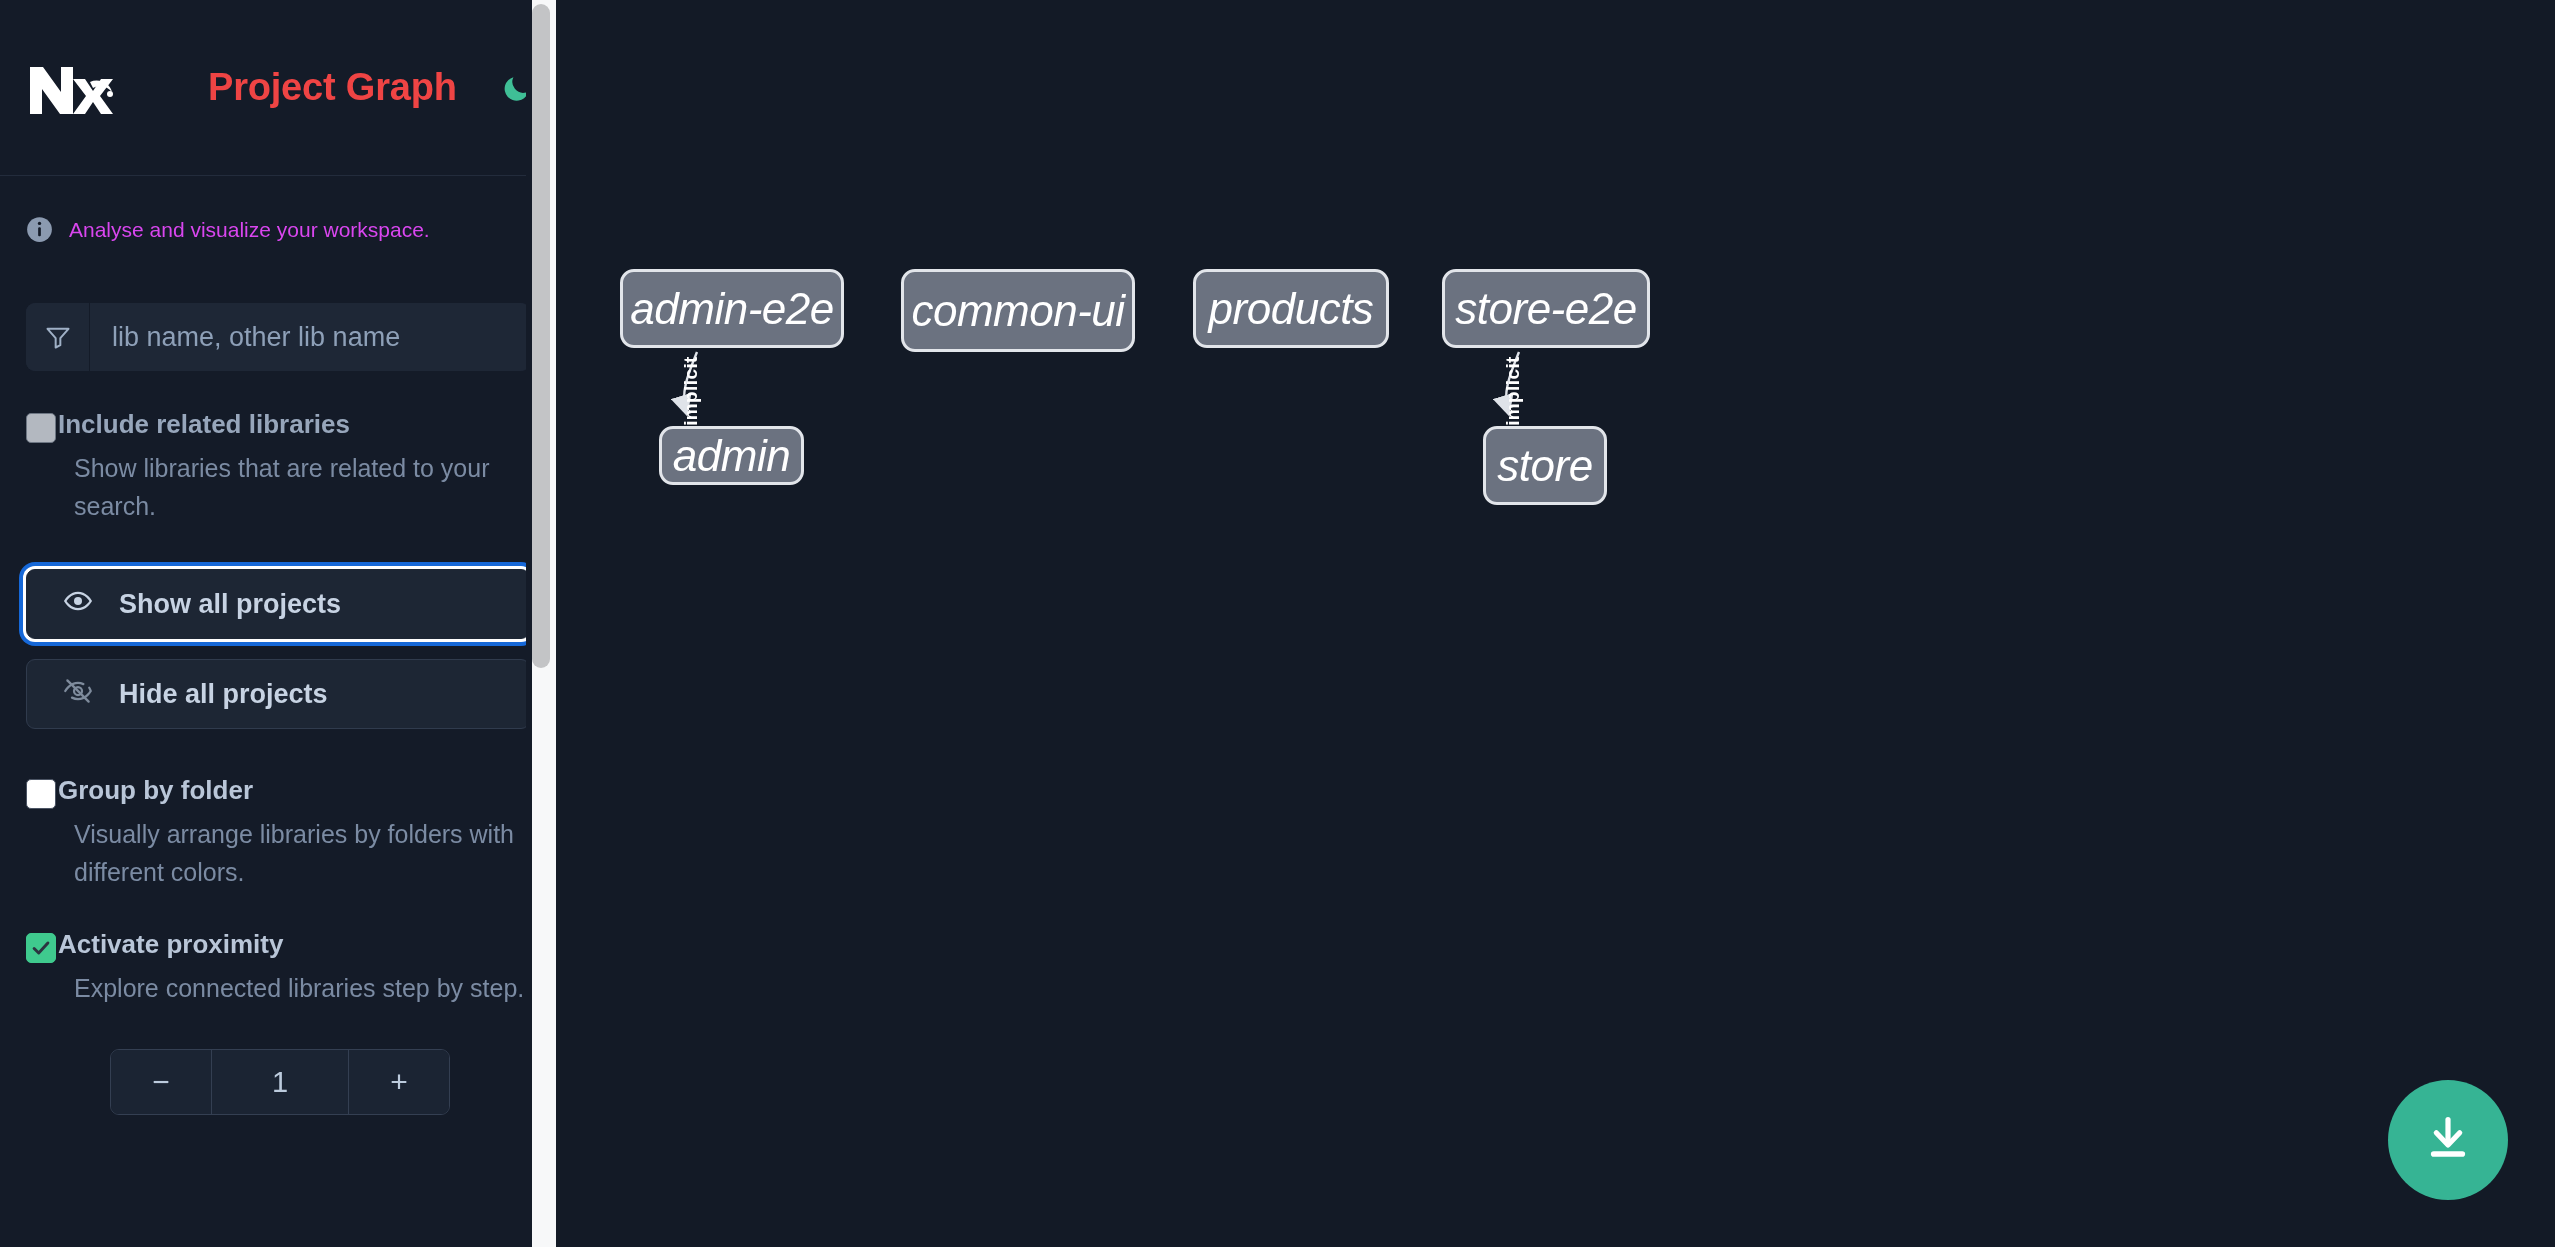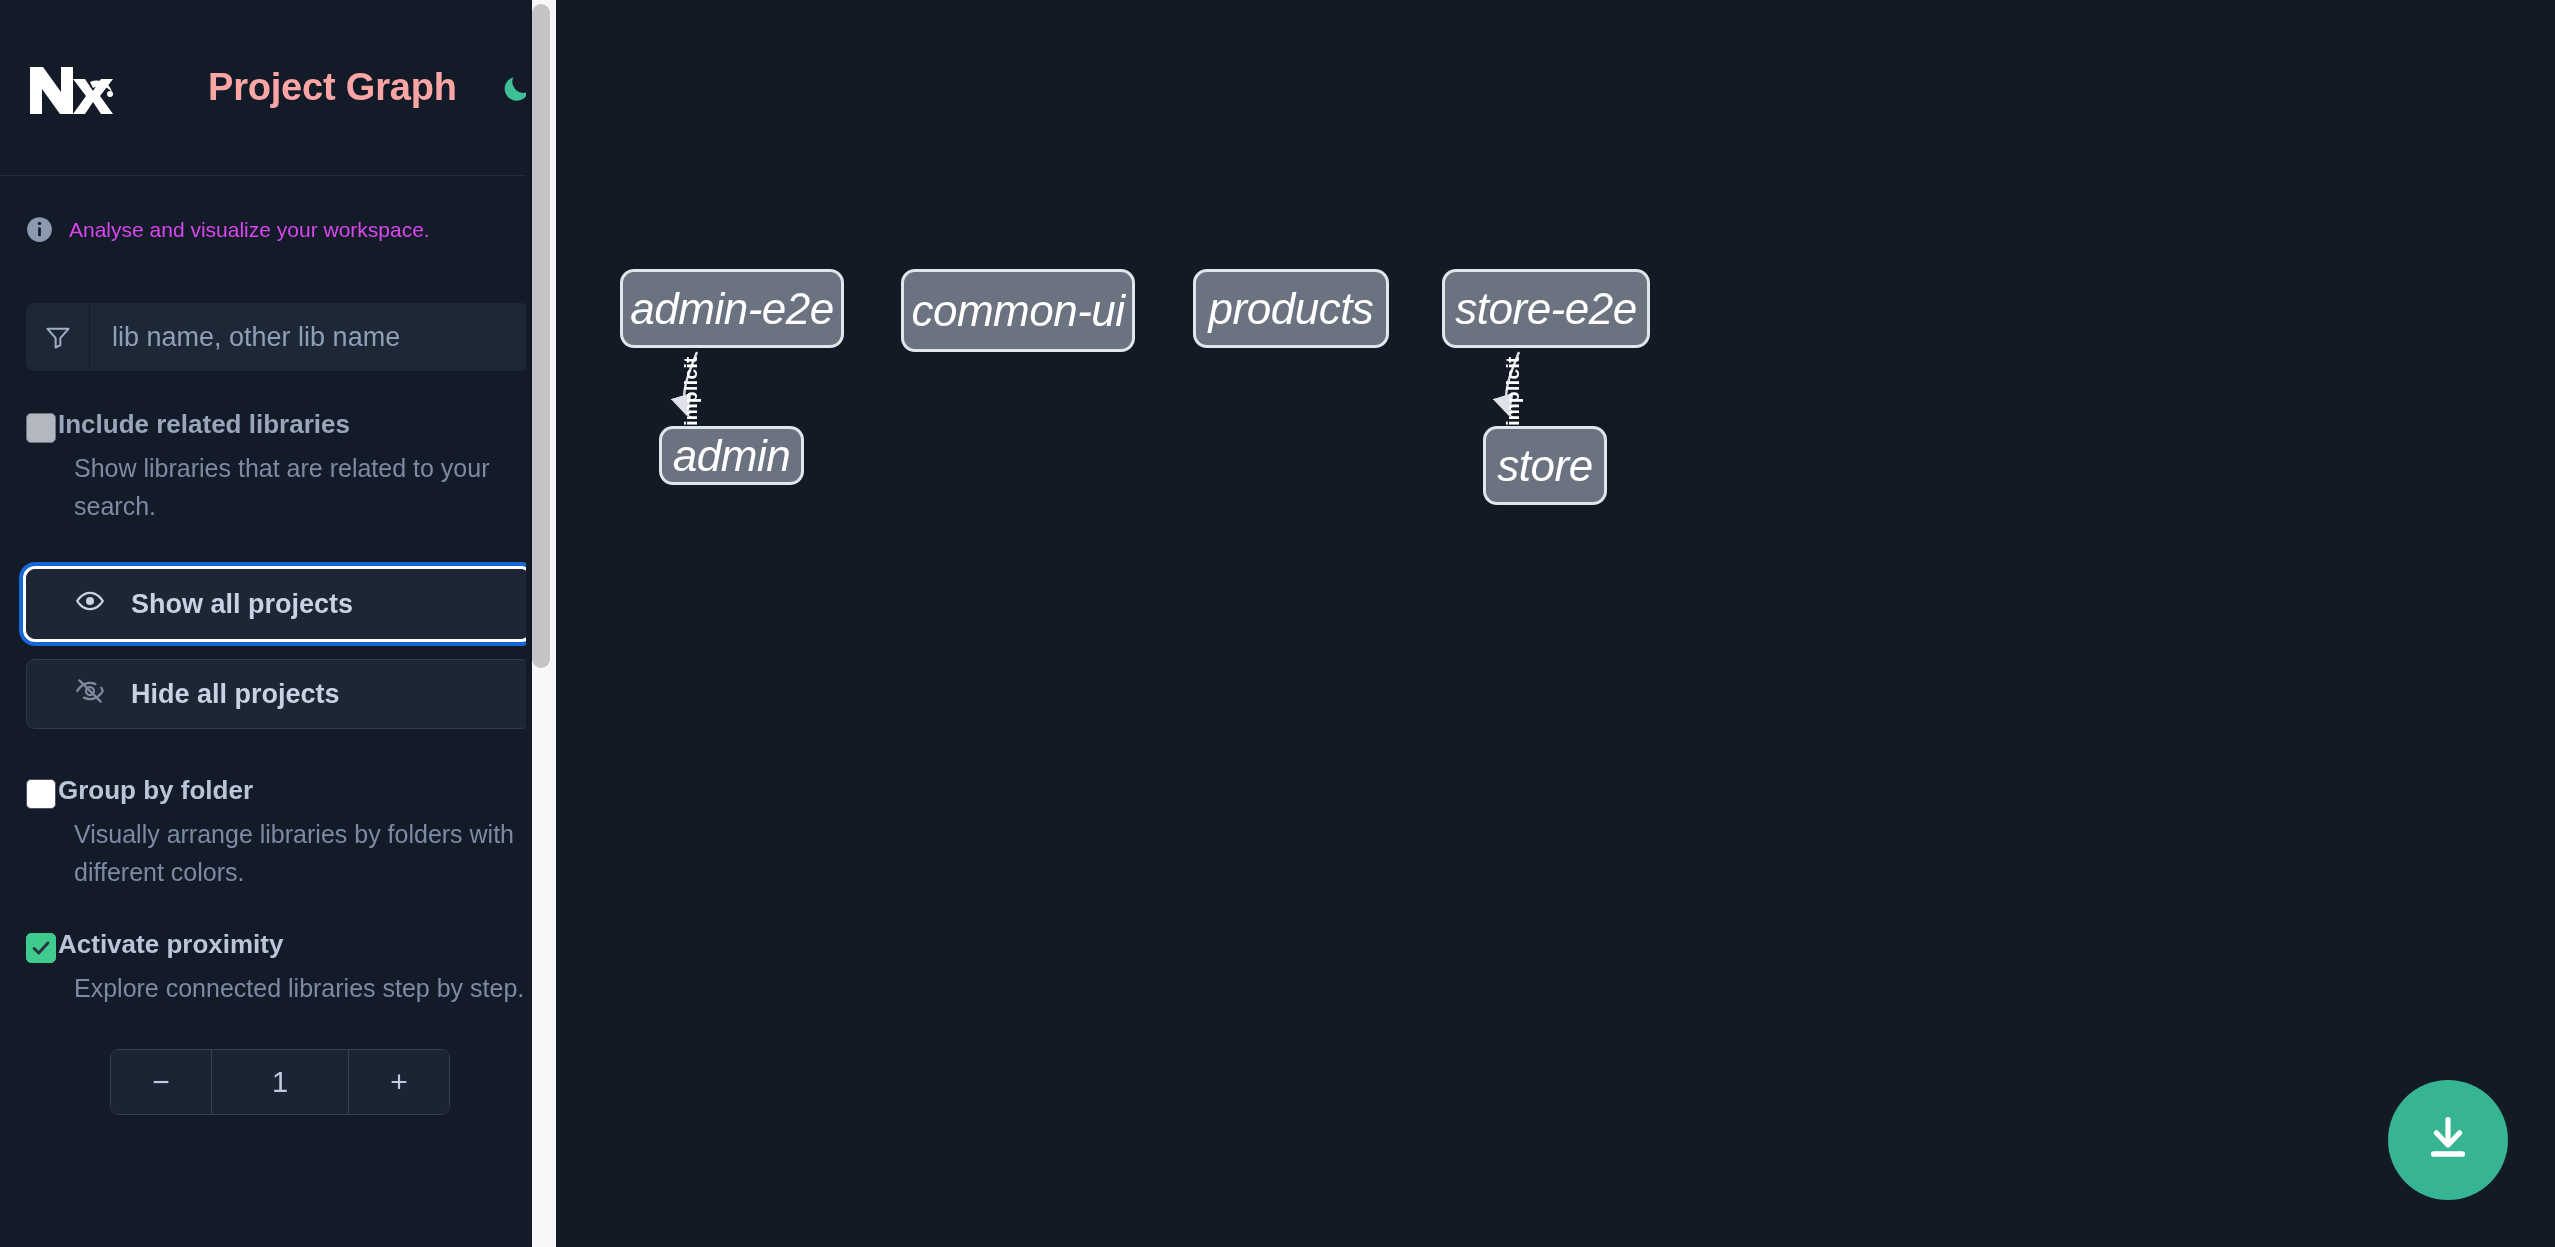--- a/index.html
+++ b/index.html
@@ -22,21 +22,21 @@
   .sidebar-inner { width: 556px; }
 
   .brand {
     height: 176px;
     display: flex; align-items: center;
     padding-left: 26px;
     border-bottom: 1px solid #232c3c;
   }
   .nx-logo { width: 96px; height: 60px; flex: 0 0 96px; }
   .brand-title {
-    color: #fca5a5;
+    color: #ef4444;
     font-size: 38px;
     font-weight: 700;
     letter-spacing: -0.2px;
     margin-left: 86px;
     white-space: nowrap;
   }
   .moon-btn {
     margin-left: 38px;
     width: 44px; height: 44px;
     display: flex; align-items: center; justify-content: center;
@@ -103,21 +103,21 @@
     margin: 6px 0 0 48px; max-width: 470px;
   }
 
   .btn-stack { padding: 0 26px; margin-top: 44px; }
   .big-btn {
     height: 70px; width: 504px;
     background: #1d2634;
     border: 1px solid #303b4d;
     border-radius: 9px;
     display: flex; align-items: center;
-    padding-left: 48px; gap: 26px;
+    padding-left: 36px; gap: 26px;
     color: #c7d3e3; font-size: 27px; font-weight: 700;
     cursor: pointer;
     position: relative;
   }
   .big-btn.focused {
     box-shadow: 0 0 0 3px #ffffff, 0 0 0 7px #1668d8;
     border-color: #1d2634;
   }
   .big-btn + .big-btn { margin-top: 20px; }
 

